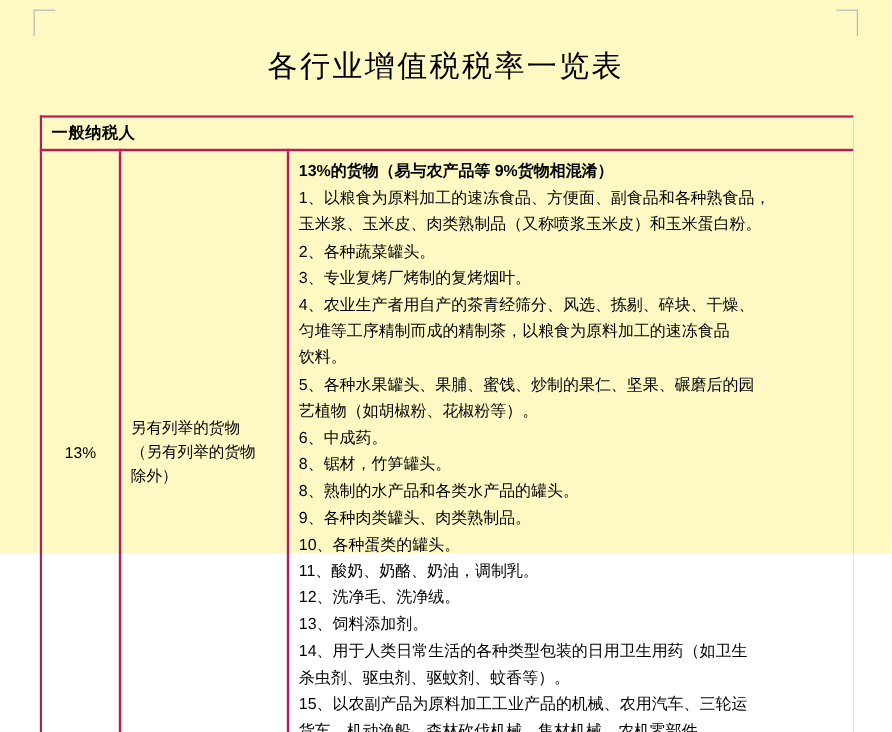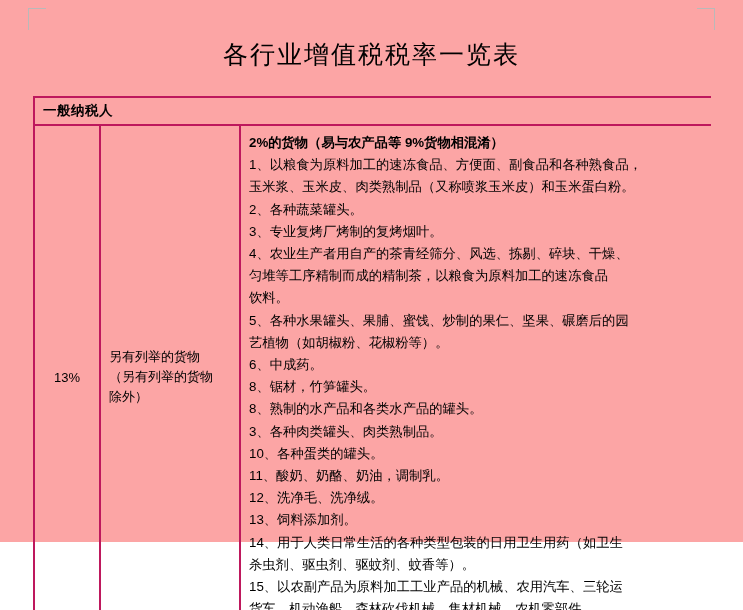--- a/index.html
+++ b/index.html
@@ -11,22 +11,22 @@
     width: 743px;
     height: 610px;
     overflow: hidden;
     font-family: "Liberation Serif", "DejaVu Serif", serif;
     color: #000000;
     position: relative;
   }
   .page {
     position: relative;
     width: 743px;
-    height: 542px;
-    background: #fca5a5;
+    height: 461px;
+    background: #fef9c3;
   }
   
   .corner {
     position: absolute;
     border-color: #b9b9b9;
     border-style: solid;
     width: 14px;
     height: 14px;
   }
   .corner.tl { left: 28px; top: 8px; border-width: 0 0 0 1px; height: 22px; }
@@ -132,34 +132,34 @@
           <td class="hdr-cell" colspan="3">一般纳税人</td>
         </tr>
         <tr>
           <td class="rate-cell">13%</td>
           <td class="item-cell">
             <span class="desc-line">另有列举的货物</span>
             <span class="desc-line">（另有列举的货物</span>
             <span class="desc-line">除外）</span>
           </td>
           <td class="desc-cell">
-            <span class="desc-title">2%的货物（易与农产品等 9%货物相混淆）</span>
+            <span class="desc-title">13%的货物（易与农产品等 9%货物相混淆）</span>
             <span class="desc-line">1、以粮食为原料加工的速冻食品、方便面、副食品和各种熟食品，</span>
             <span class="desc-line">玉米浆、玉米皮、肉类熟制品（又称喷浆玉米皮）和玉米蛋白粉。</span>
             <span class="desc-line">2、各种蔬菜罐头。</span>
             <span class="desc-line">3、专业复烤厂烤制的复烤烟叶。</span>
             <span class="desc-line">4、农业生产者用自产的茶青经筛分、风选、拣剔、碎块、干燥、</span>
             <span class="desc-line">匀堆等工序精制而成的精制茶，以粮食为原料加工的速冻食品</span>
             <span class="desc-line">饮料。</span>
             <span class="desc-line">5、各种水果罐头、果脯、蜜饯、炒制的果仁、坚果、碾磨后的园</span>
             <span class="desc-line">艺植物（如胡椒粉、花椒粉等）。</span>
             <span class="desc-line">6、中成药。</span>
             <span class="desc-line">8、锯材，竹笋罐头。</span>
             <span class="desc-line">8、熟制的水产品和各类水产品的罐头。</span>
-            <span class="desc-line">3、各种肉类罐头、肉类熟制品。</span>
+            <span class="desc-line">9、各种肉类罐头、肉类熟制品。</span>
             <span class="desc-line">10、各种蛋类的罐头。</span>
             <span class="desc-line">11、酸奶、奶酪、奶油，调制乳。</span>
             <span class="desc-line">12、洗净毛、洗净绒。</span>
             <span class="desc-line">13、饲料添加剂。</span>
             <span class="desc-line">14、用于人类日常生活的各种类型包装的日用卫生用药（如卫生</span>
             <span class="desc-line">杀虫剂、驱虫剂、驱蚊剂、蚊香等）。</span>
             <span class="desc-line">15、以农副产品为原料加工工业产品的机械、农用汽车、三轮运</span>
             <span class="desc-line">货车、机动渔船、森林砍伐机械、集材机械、农机零部件。</span>
           </td>
         </tr>

